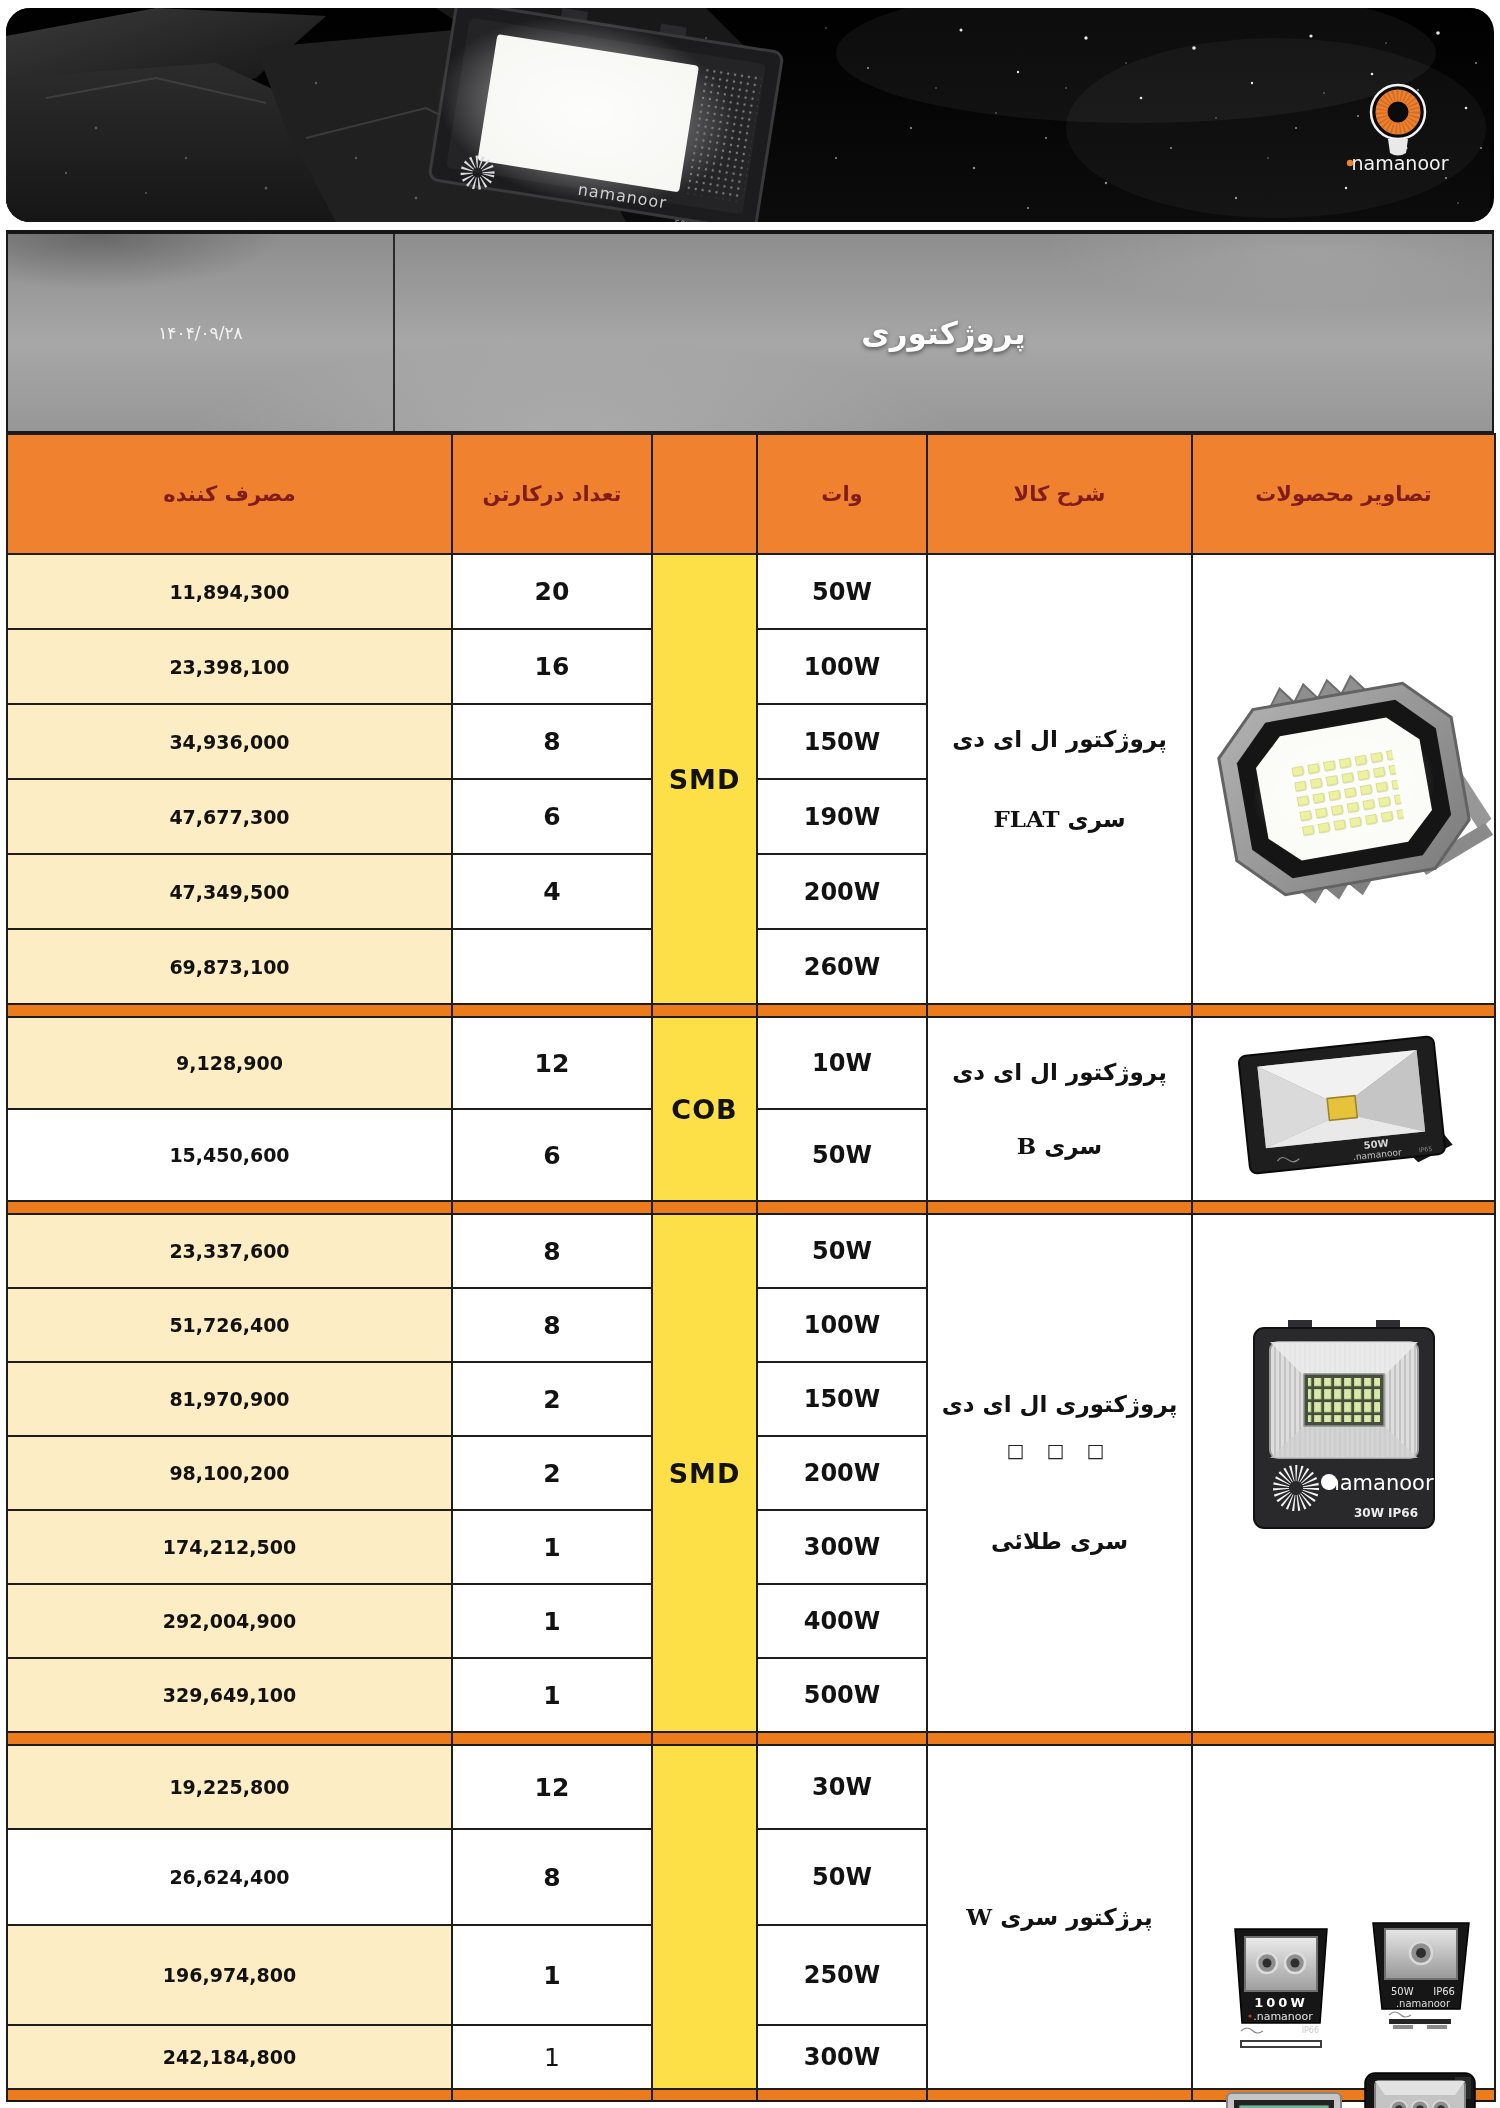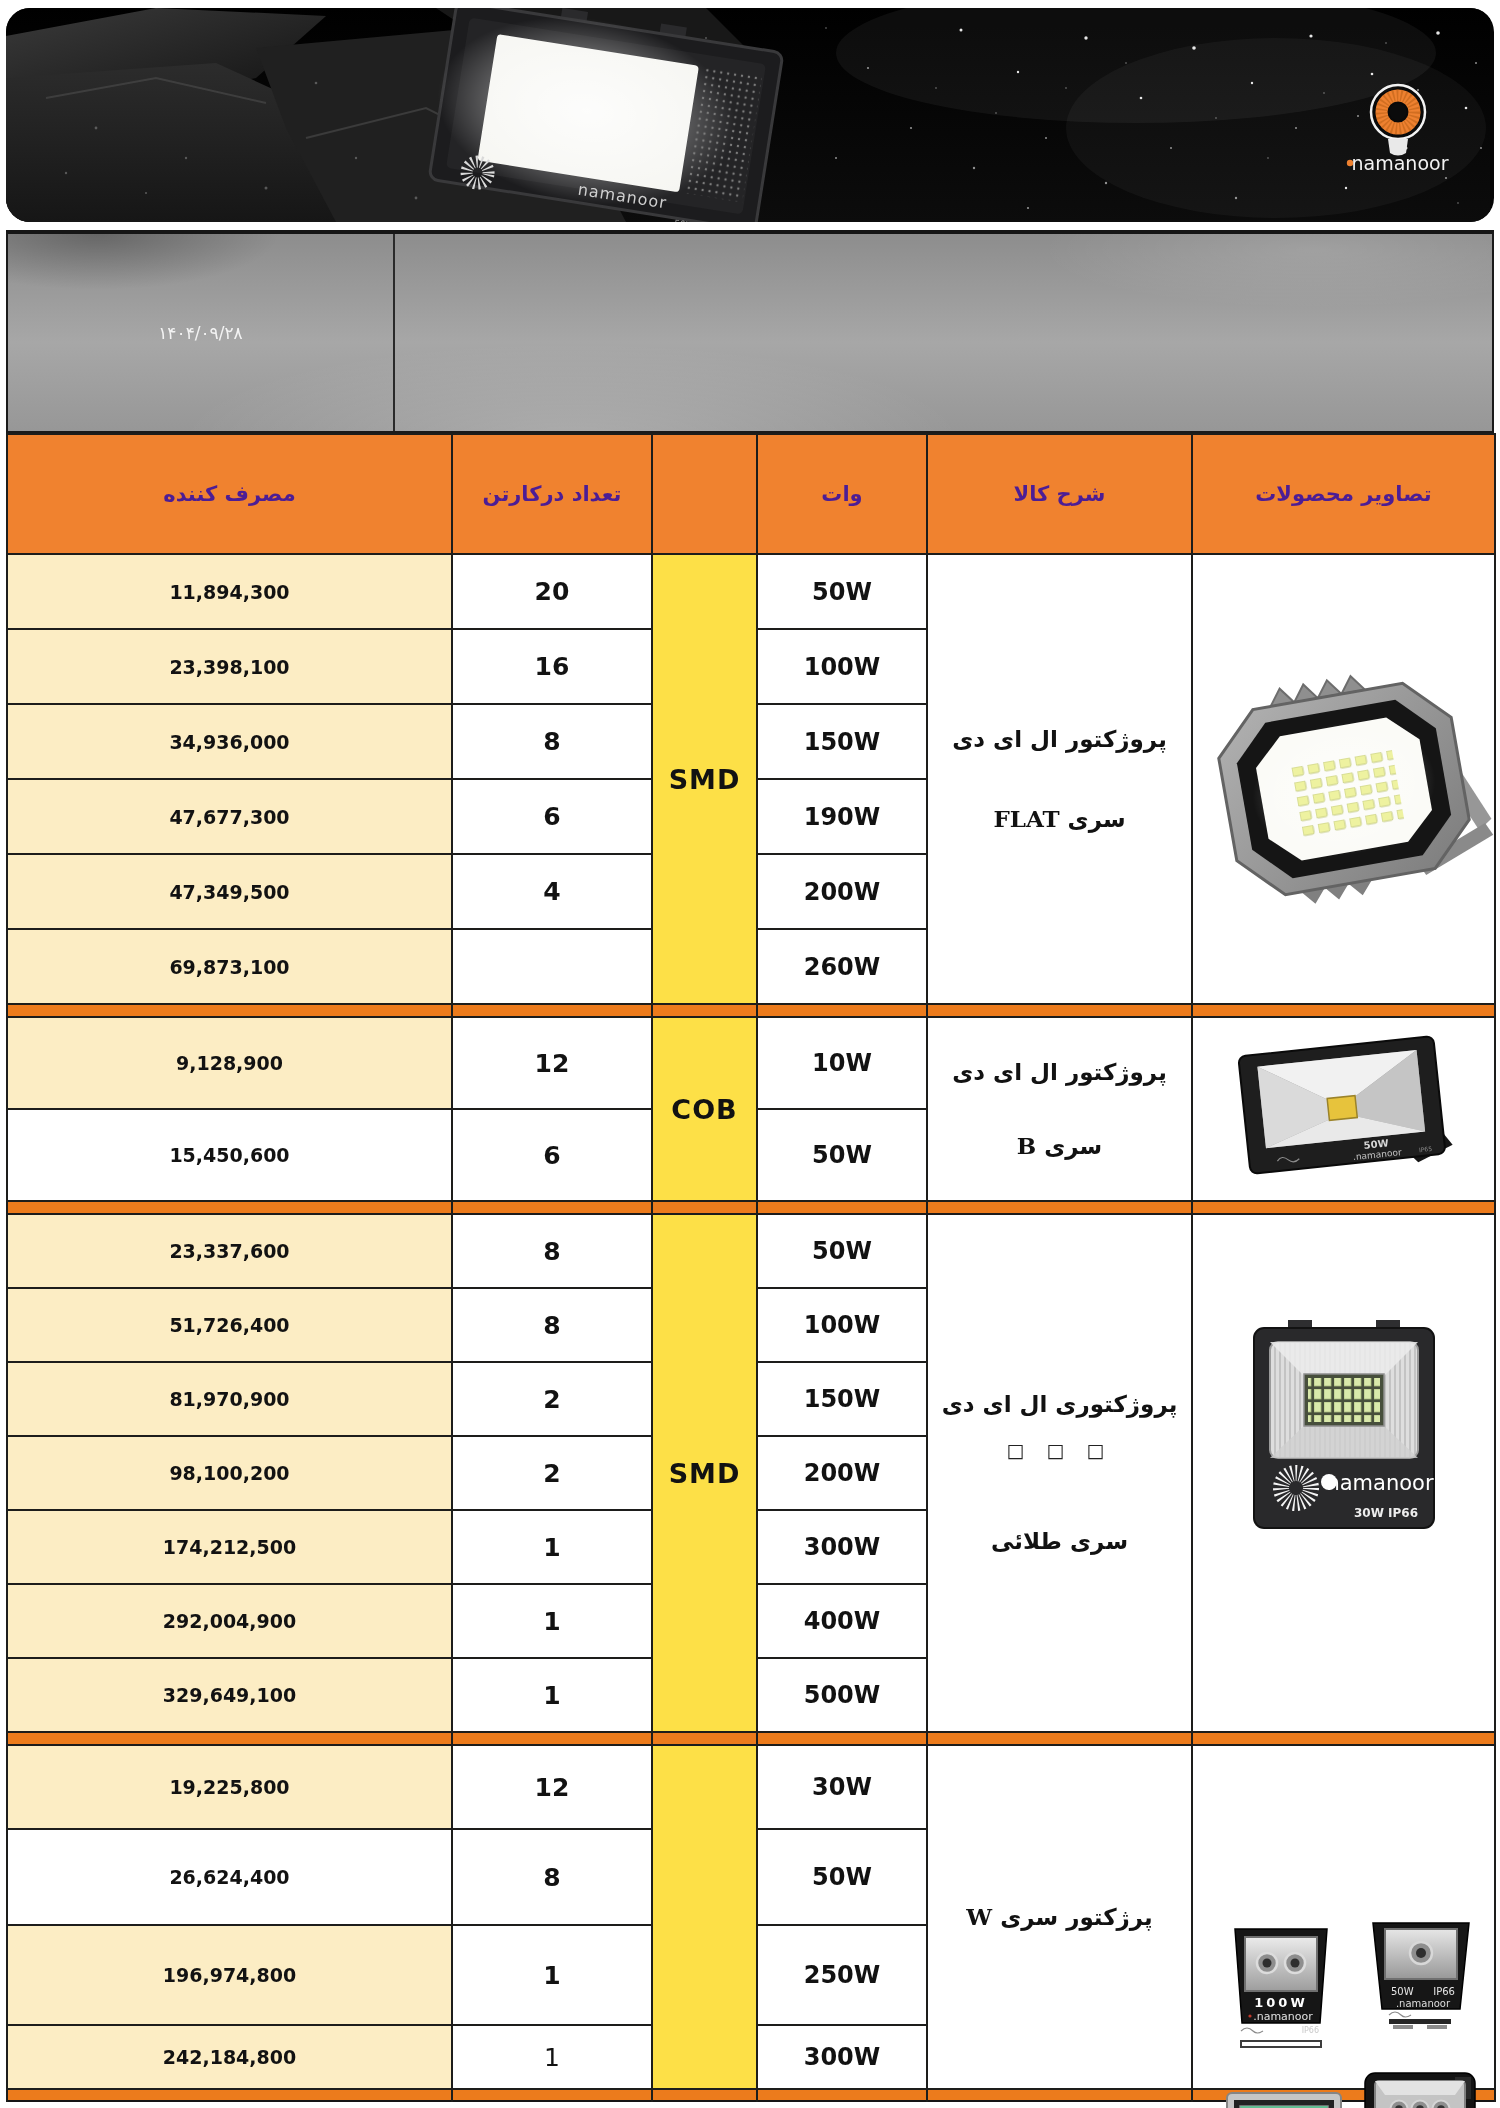--- a/index.html
+++ b/index.html
@@ -41,21 +41,21 @@
     text-shadow:0 2px 4px rgba(0,0,0,.5);
   }
 
   
   table.pricelist{
     width:1488px; border-collapse:collapse; table-layout:fixed;
     border:2px solid #161616;
   }
   td{border:2px solid var(--line); text-align:center; vertical-align:middle; padding:0;}
   tr.head td{
-    background:var(--orange); height:120px; font-weight:bold; font-size:21px; color:#4c1d95;
+    background:var(--orange); height:120px; font-weight:bold; font-size:21px; color:#7f1d1d;
   }
   tr.s1r{height:75px;} tr.s2r{height:92px;} tr.s3r{height:74px;}
   tr.h84{height:84px;} tr.h96{height:96px;} tr.h100{height:100px;} tr.h64{height:64px;}
   tr.seprow{height:13px;}
   tr.seprow td{background:var(--sep-orange); border-top:2px solid #1c1c1c; border-bottom:2px solid #1c1c1c;}
   tr.lastrow{height:12px;}
   tr.lastrow td{background:var(--sep-orange); border-top:2px solid #1c1c1c; border-bottom:0;}
 
   td.price{font-weight:bold; font-size:19px; background:#ffffff;}
   td.price.cream{background:var(--cream);margin-left:32px;}
@@ -201,20 +201,23 @@
         <circle cx="-48" cy="51" r="3.2" fill="#ee8130"></circle>
         <text x="2" y="58" text-anchor="middle" font-size="19" fill="#f2f2f2">namanoor</text>
       </g>
     </svg>
   </div>
 
   <div class="titlebar">
     <div class="datecell">
       <span class="date">۱۴۰۴/۰۹/۲۸</span>
     </div>
+    <div class="titlecell">
+      <span class="title">پروژکتوری</span>
+    </div>
   </div>
 
   <table class="pricelist">
     <colgroup>
       <col style="width:445px">
         <col style="width:200px">
         <col style="width:105px">
       <col style="width:170px">
         <col style="width:265px">
         <col style="width:303px">

